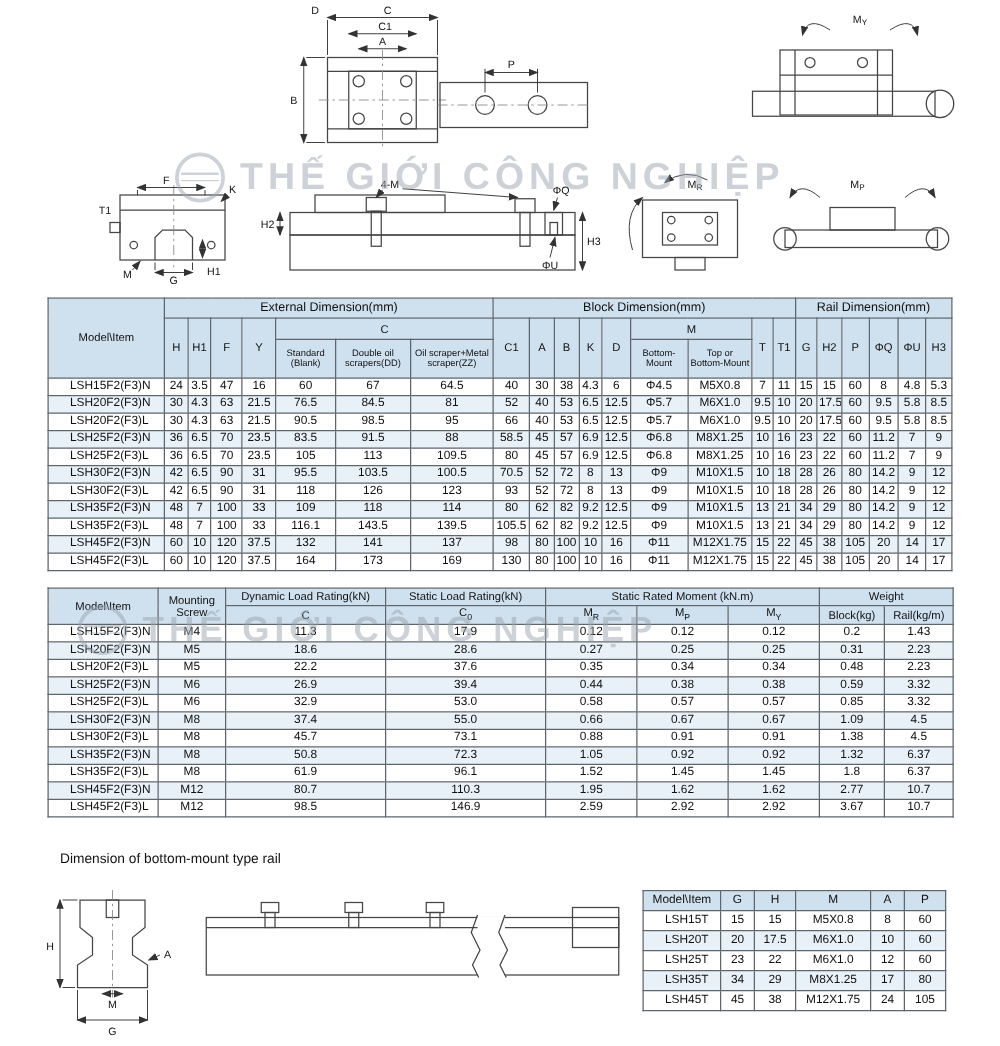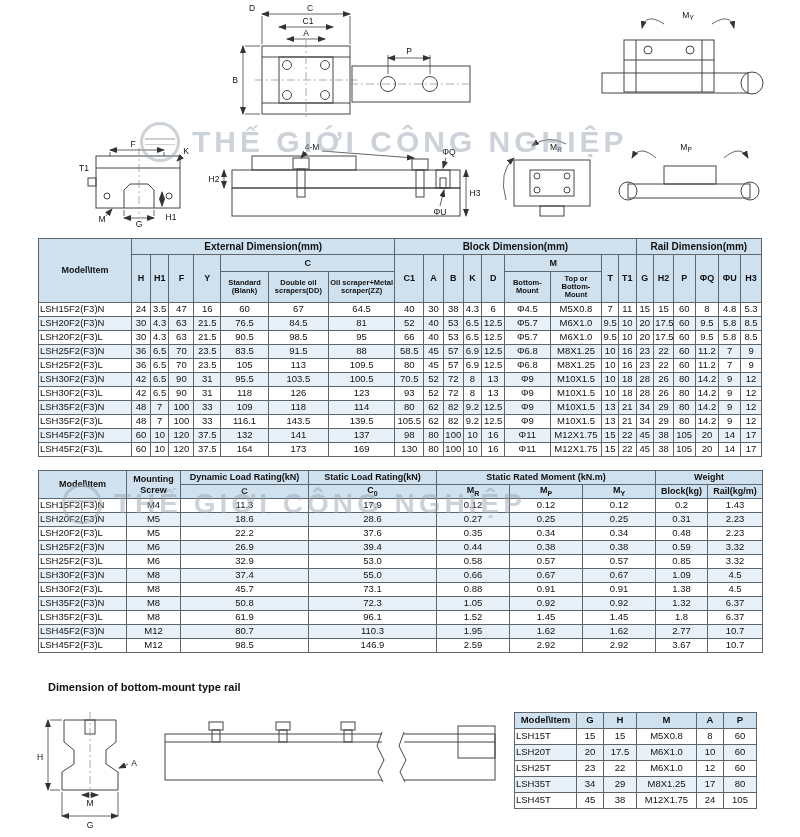--- a/index.html
+++ b/index.html
@@ -2,24 +2,24 @@
 <html><head>
 <meta charset="utf-8">
 <style>
   html,body{margin:0;padding:0}
   body{width:800px;height:837px;background:#ffffff;position:relative;overflow:hidden;
        font-family:"Liberation Sans",sans-serif;color:#111}
 
   
   table{border-collapse:collapse;table-layout:fixed;position:absolute;background:#fff;z-index:2}
   th,td{border:1px solid #5d656d;text-align:center;overflow:hidden;padding:0 1px;line-height:1.15}
-  th{background:#cfe0ee;font-weight:bold}
+  th{background:#cfe0ee;font-weight:normal}
   td{background:#fff}
   tbody tr:nth-child(even) td{background:#e9f1f8}
-  td.model{text-align:left;padding-left:1px;white-space:nowrap}
+  td.model{text-align:left;padding-left:17px;white-space:nowrap}
 
   #t1{left:38px;top:238px;width:724px;font-size:9.5px}
   #t1 th{font-size:9px}
   #t1 th.grp{font-size:10px;height:15px}
   #t1 thead tr:nth-child(2) th{height:16px}
   #t1 thead tr:nth-child(3) th{height:30px;font-size:7.5px;line-height:1.1}
   #t1 td{height:13px}
 
   #t2{left:38px;top:470px;width:724px;font-size:9.5px}
   #t2 th{font-size:9px;height:13px}
@@ -39,21 +39,21 @@
   svg text{font-size:8.5px;fill:#111;font-family:"Liberation Sans",sans-serif;text-anchor:middle}
 
   
   .watermark{position:absolute;display:flex;align-items:center;gap:12px;z-index:5;
              pointer-events:none;color:#9aa6b0;opacity:.5;font-weight:bold;letter-spacing:4px}
   .wm-circle{width:34px;height:34px;border:3px solid currentColor;border-radius:50%;flex:0 0 auto;position:relative}
   .wm-circle::after{content:"";position:absolute;left:2px;right:2px;top:13px;height:4px;border-top:2px solid currentColor;border-bottom:1px solid currentColor}
   #wm1{left:140px;top:122px;font-size:30px}
   #wm2{left:62px;top:484px;font-size:28px}
 
-  .section-label{position:absolute;left:48px;top:681px;font-size:11px;font-weight:bold;z-index:3}
+  .section-label{position:absolute;left:48px;top:681px;font-size:11px;font-weight:normal;z-index:3}
 </style>
 </head>
 <body>
 
 <svg id="topdraw" width="800" height="232" viewBox="0 0 800 232" style="left:0;top:0">
   <defs>
     <marker id="ar" markerWidth="8" markerHeight="6" refX="7" refY="3" orient="auto-start-reverse" markerUnits="userSpaceOnUse">
       <path d="M0,0L8,3L0,6Z" fill="#333"></path>
     </marker>
     <pattern id="ht" width="6" height="6" patternUnits="userSpaceOnUse" patternTransform="rotate(45)">

